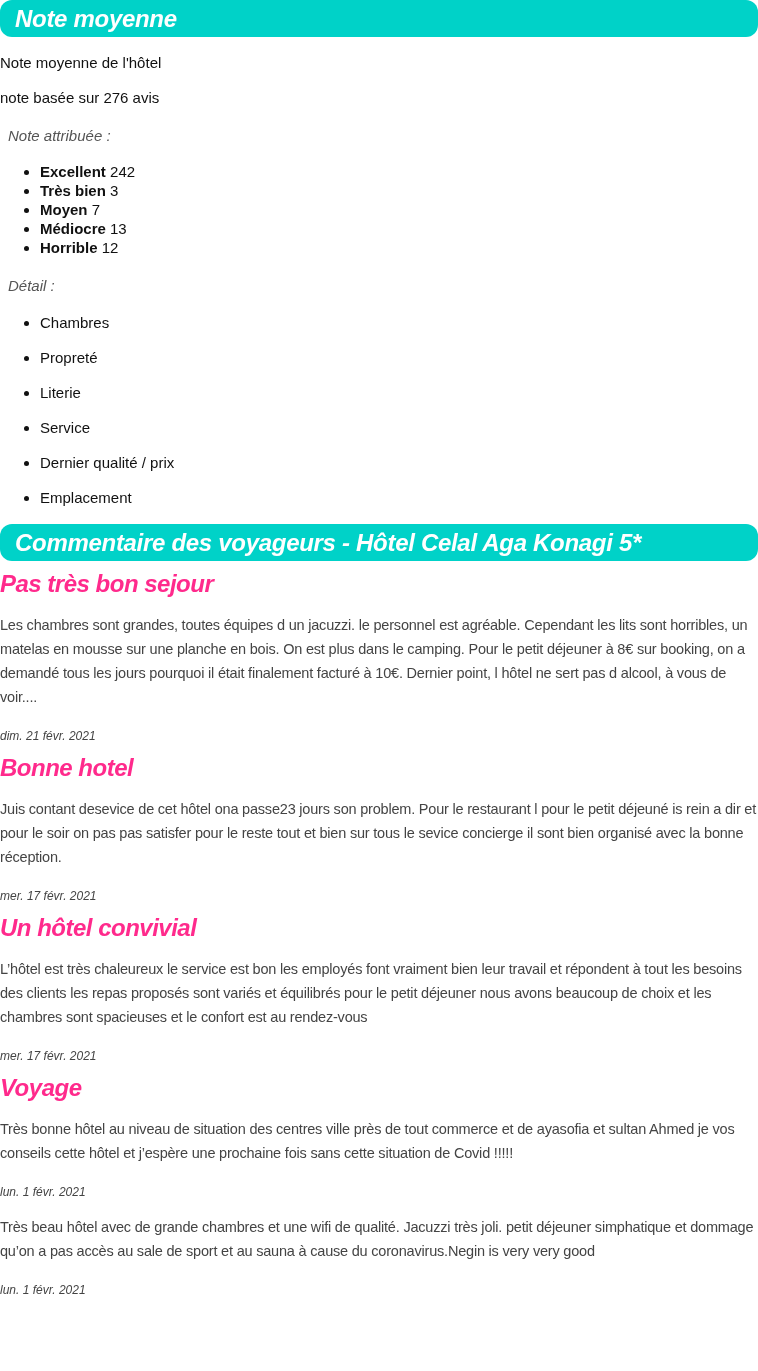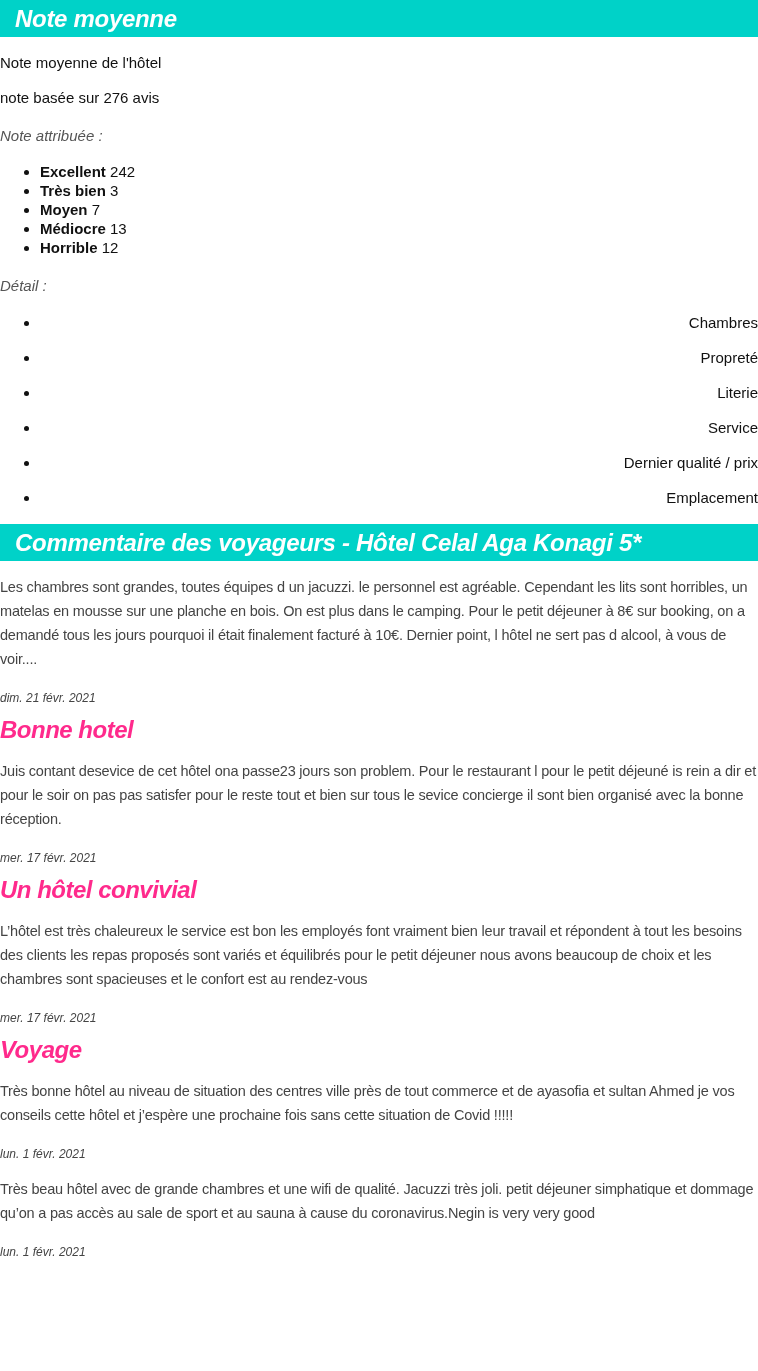--- a/index.html
+++ b/index.html
@@ -13,30 +13,31 @@
     background: #00d2c8;
     color: #ffffff;
     font-style: italic;
     font-weight: bold;
     font-size: 24px;
     height: 37px;
     line-height: 37px;
     padding-left: 15px;
     margin: 0;
     letter-spacing: -0.3px;
+    border-radius: 12px;
   }
   .p { margin: 0; line-height: 18px; }
   .p1 { padding-top: 17px; }
   .p2 { padding-top: 17px; }
-  .lab { font-style: italic; color: #555; padding-top: 20px; line-height: 18px; margin: 0; }
+  .lab { font-style: italic; color: #555; padding-top: 20px; line-height: 18px; margin: 0; padding-left: 8px; }
   ul.ratings { margin: 17px 0 0 0; padding-left: 40px; line-height: 19px; }
   ul.ratings li { list-style: disc; }
   ul.ratings b { font-weight: bold; text-align: center; }
   ul.detail { margin: 19px 0 0 0; padding-left: 40px; }
-  ul.detail li { list-style: disc; line-height: 18px; margin-bottom: 17px; text-align: right; }
+  ul.detail li { list-style: disc; line-height: 18px; margin-bottom: 17px; }
   .band2 { margin-top: 0; }
   .review { padding: 0; }
   .rtitle {
     color: #ff2a8c;
     font-style: italic;
     font-weight: bold;
     font-size: 24px;
     margin: 0;
     padding-top: 8px;
     line-height: 30px;
@@ -82,20 +83,21 @@
     <li>Service</li>
     <li>Dernier qualité / prix</li>
     <li>Emplacement</li>
   </ul>
 </section>
 
 <section>
   <h2 class="band band2">Commentaire des voyageurs - Hôtel Celal Aga Konagi 5*</h2>
 
   <article class="review">
+    <h3 class="rtitle">Pas très bon sejour</h3>
     <p class="rtext">Les chambres sont grandes, toutes équipes d un jacuzzi. le personnel est agréable. Cependant les lits sont horribles, un matelas en mousse sur une planche en bois. On est plus dans le camping. Pour le petit déjeuner à 8€ sur booking, on a demandé tous les jours pourquoi il était finalement facturé à 10€. Dernier point, l hôtel ne sert pas d alcool, à vous de voir....</p>
     <p class="rdate">dim. 21 févr. 2021</p>
   </article>
 
   <article class="review">
     <h3 class="rtitle">Bonne hotel</h3>
     <p class="rtext">Juis contant desevice de cet hôtel ona passe23 jours son problem. Pour le restaurant l pour le petit déjeuné is rein a dir et pour le soir on pas pas satisfer pour le reste tout et bien sur tous le sevice concierge il sont bien organisé avec la bonne réception.</p>
     <p class="rdate">mer. 17 févr. 2021</p>
   </article>
 

